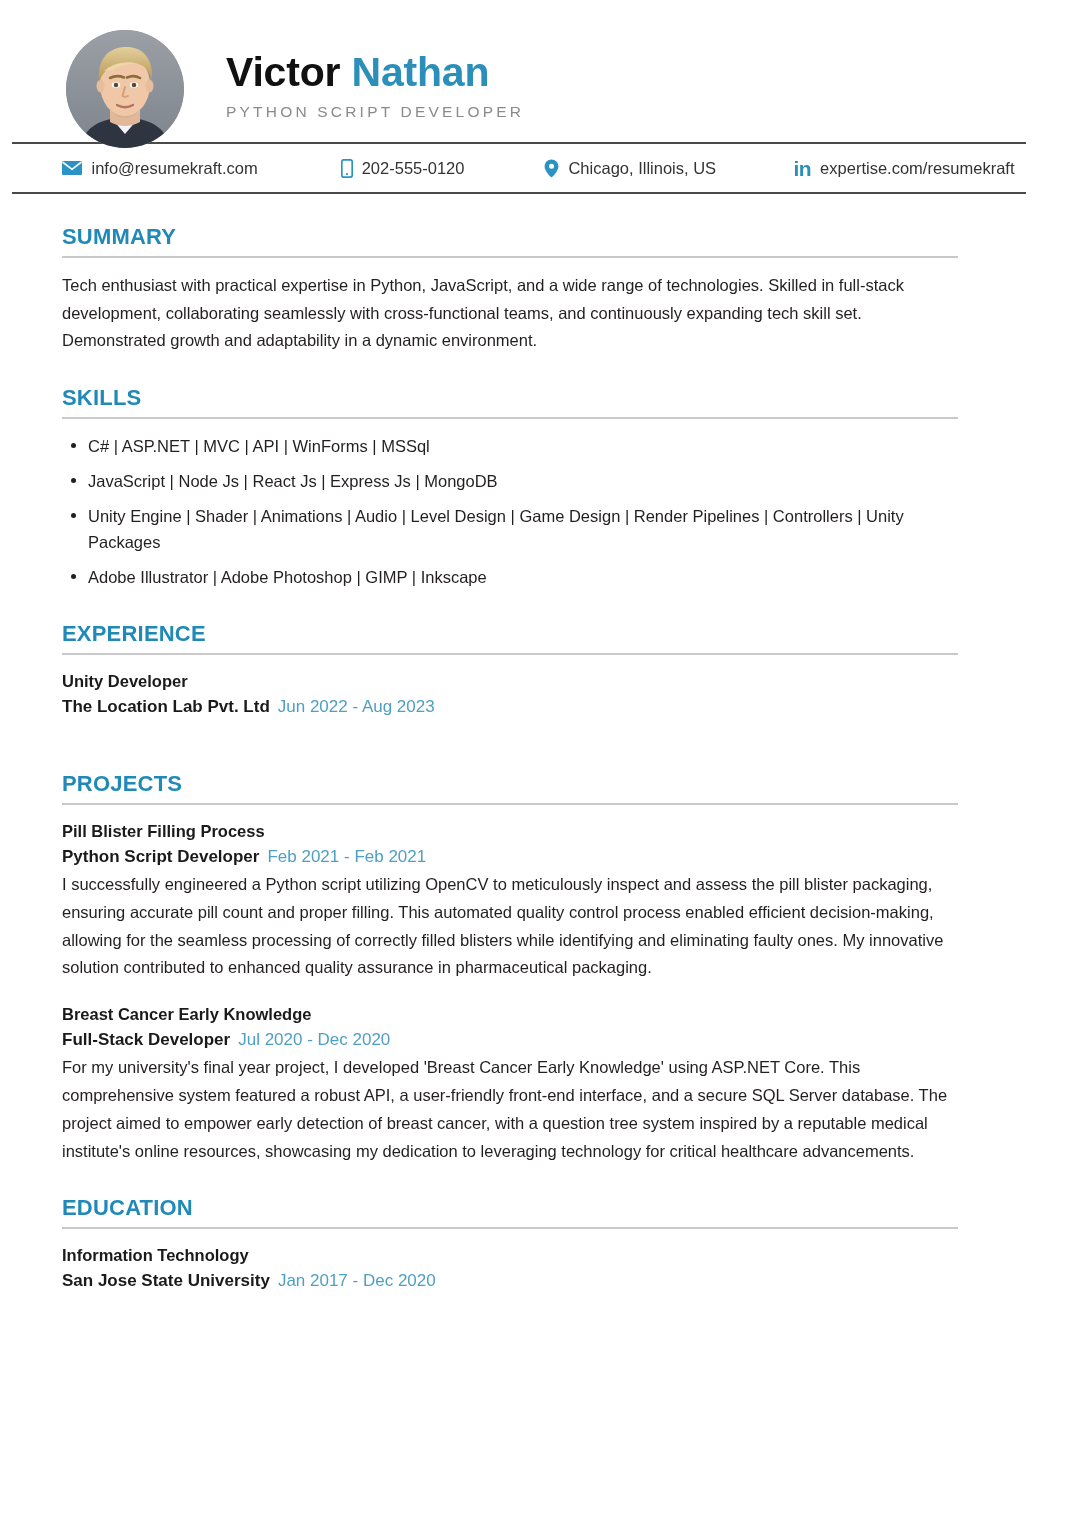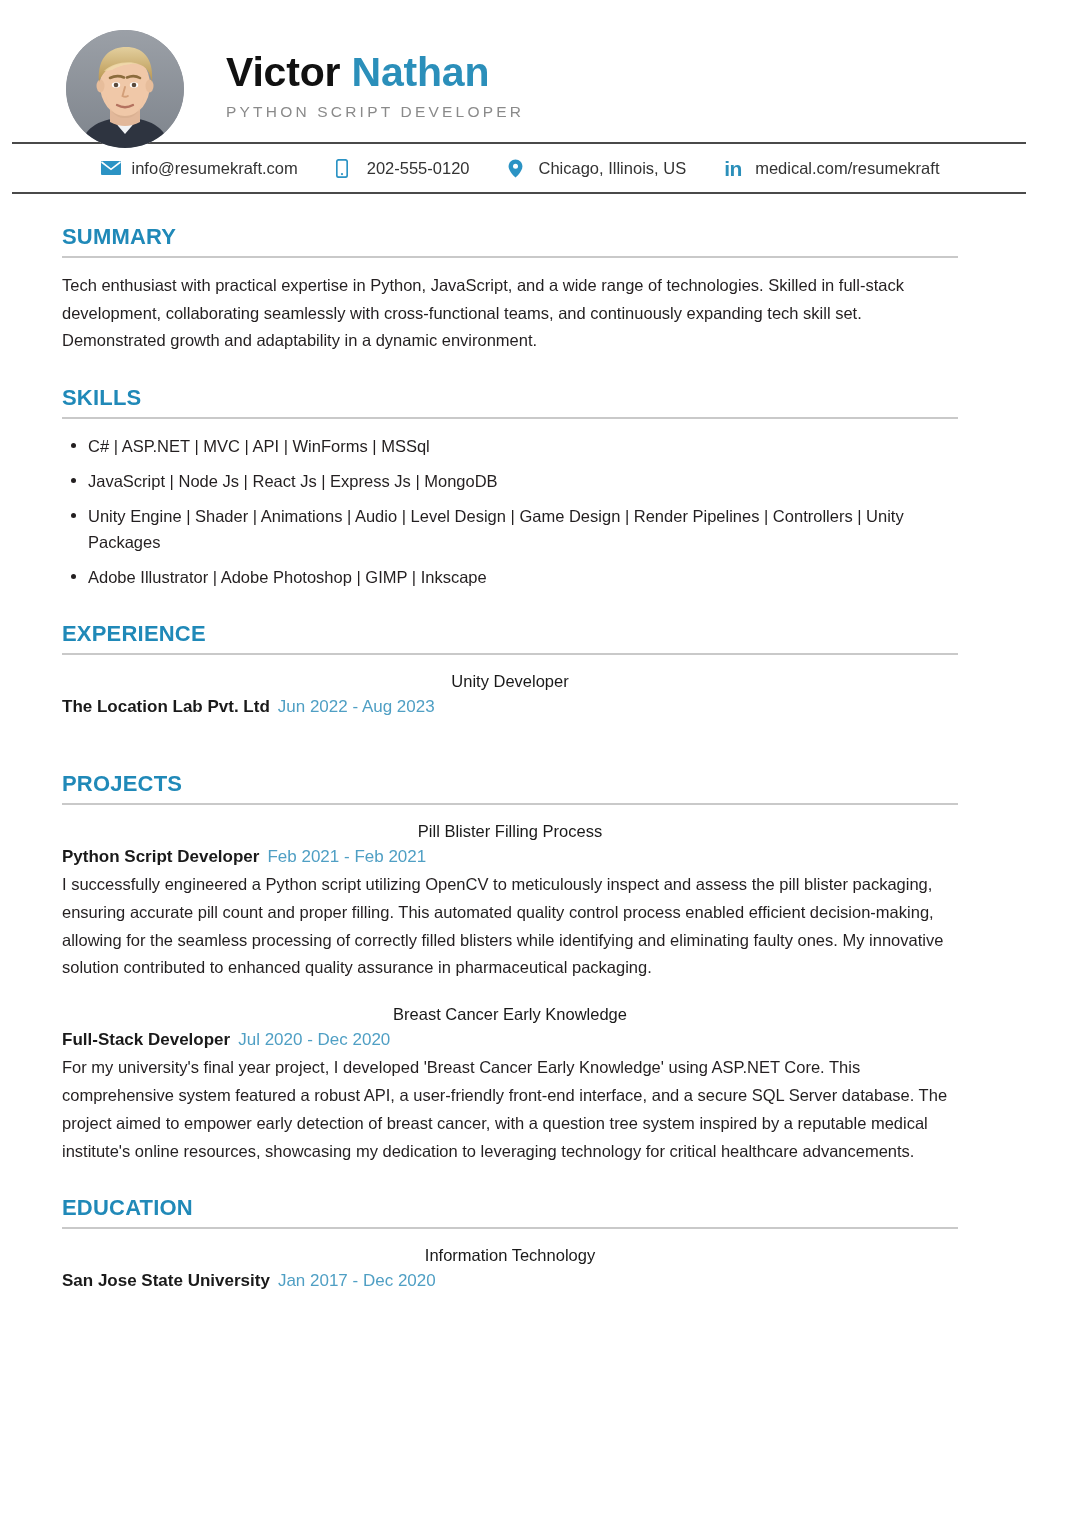--- a/index.html
+++ b/index.html
@@ -80,25 +80,26 @@
   .contact-item {
     display: flex;
     align-items: center;
     font-size: 16.5px;
     color: #333333;
     white-space: nowrap;
   }
   .contact-item .ic {
     display: inline-flex;
     align-items: center;
-    justify-content: flex-start;
+    justify-content: flex-end;
     width: 22px;
     height: 20px;
     margin-right: 9px;
     flex: 0 0 auto;
+    margin-left: 35px;
   }
   .contact-item .ic svg { display: block; }
   .li-glyph {
     font-weight: bold;
     font-size: 21px;
     color: #2b8fba;
     line-height: 1;
     letter-spacing: -0.5px;
   }
 
@@ -152,24 +153,23 @@
     height: 5px;
     border-radius: 50%;
     background: #231f20;
   }
 
   
   .entry { margin-bottom: 20px; }
   .entry:last-child { margin-bottom: 0; }
   .entry-title {
     font-size: 16.5px;
-    font-weight: normal;
+    font-weight: bold;
     color: #1a1a1a;
     line-height: 1.5;
-    text-align: center;
   }
   .entry-sub {
     font-size: 17px;
     line-height: 1.5;
     margin-bottom: 2px;
   }
   .entry-sub .org {
     font-weight: bold;
     color: #1a1a1a;
   }
@@ -279,21 +279,21 @@
           <circle cx="7.5" cy="7.2" r="2.5" fill="#ffffff"></circle>
         </svg>
       </span>
       <span>Chicago, Illinois, US</span>
     </div>
 
     <div class="contact-item">
       <span class="ic">
         <span class="li-glyph">in</span>
       </span>
-      <span>medical.com/resumekraft</span>
+      <span>expertise.com/resumekraft</span>
     </div>
 
   </div>
   <div class="rule-strong"></div>
 
   <div class="content">
 
     <div class="section">
       <div class="section-title">SUMMARY</div>
       <div class="section-rule"></div>

